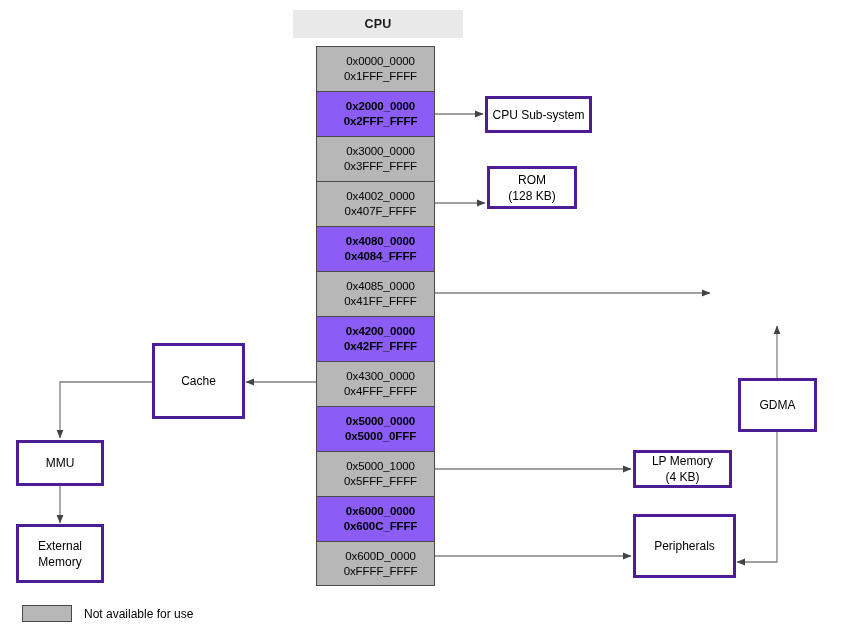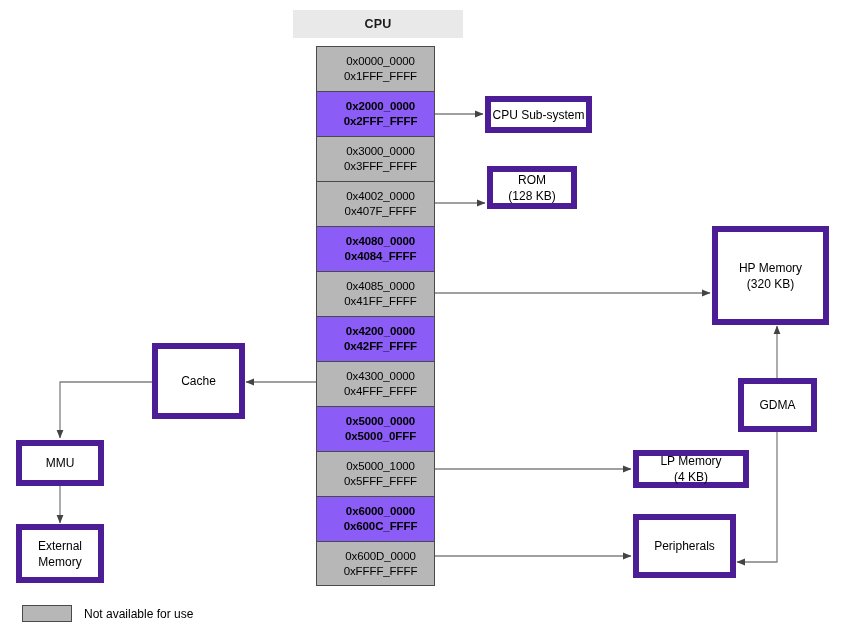--- a/index.html
+++ b/index.html
@@ -66,21 +66,21 @@
   }
   .mem-block:last-child { border-bottom: 1px solid #4a4a4a; align-items: center; }
   .mem-block.used    { background: #8b5cf6; font-weight: bold; }
   .mem-block.blocked { background: #b7b7b7; }
 
   
   .node {
     position: absolute;
     box-sizing: border-box;
     background: #ffffff;
-    border: 6px solid #4c1d95;
+    border: 3px solid #4c1d95;
     display: flex;
     flex-direction: column;
     align-items: center;
     justify-content: center;
     font-size: 12px;
     line-height: 16px;
     color: #000;
     text-align: right;
   }
 
@@ -197,30 +197,26 @@
 
   <div class="node" style="left:485px; top:96px; width:107px; height:37px;">
     <span>CPU Sub-system</span>
   </div>
 
   <div class="node" style="left:487px; top:166px; width:90px; height:43px;">
     <span>ROM</span>
     <span>(128 KB)</span>
   </div>
 
-  <div class="node" style="left:712px; top:226px; width:117px; height:99px;">
-    <span>HP Memory</span>
-    <span>(320 KB)</span>
-  </div>
 
   <div class="node" style="left:738px; top:378px; width:79px; height:54px;">
     <span>GDMA</span>
   </div>
 
-  <div class="node" style="left:633px; top:450px; width:116px; height:38px;">
+  <div class="node" style="left:633px; top:450px; width:99px; height:38px;">
     <span>LP Memory</span>
     <span>(4 KB)</span>
   </div>
 
   <div class="node" style="left:633px; top:514px; width:103px; height:64px;">
     <span>Peripherals</span>
   </div>
 
   <div class="node" style="left:152px; top:343px; width:93px; height:76px;">
     <span>Cache</span>

